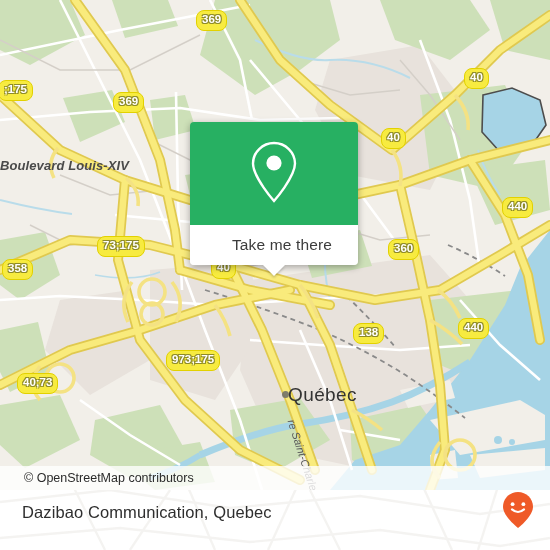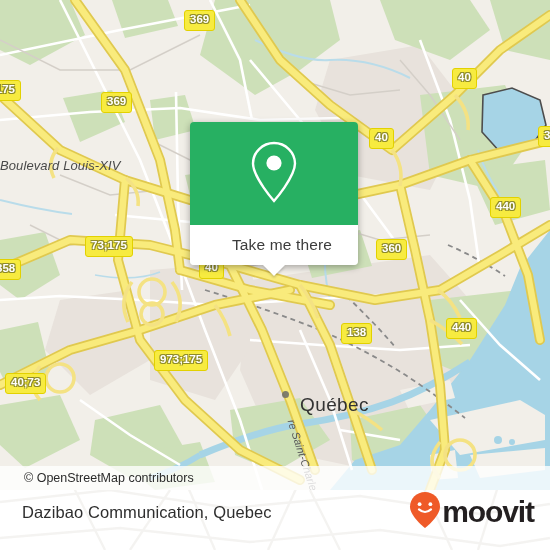--- a/index.html
+++ b/index.html
@@ -36,21 +36,21 @@
   
   .map-label {
     position: absolute;
     color: #454545;
     white-space: nowrap;
     pointer-events: none;
   }
   .label-boulevard {
     font-size: 13px;
     font-style: italic;
-    font-weight: normal;
+    font-weight: bold;
     color: #4a4a4a;
     letter-spacing: .1px;
   }
   .label-city {
     font-size: 19px;
     color: #333333;
     letter-spacing: .4px;
   }
   .label-river {
     font-size: 11px;
@@ -64,32 +64,33 @@
     border-radius: 50%;
     background: #6a6a6a;
     opacity: .85;
   }
 
   
   .shield {
     position: absolute;
     background: #f7eb40;
     border: 1.5px solid #e2d100;
-    border-radius: 3px;
+    border-radius: 8px;
     color: #ffffff;
     font-size: 11.5px;
     font-weight: bold;
     line-height: 1;
     padding: 3px 5px 4px 5px;
     text-align: center;
     white-space: nowrap;
     text-shadow:
       -1px -1px 0 #8d8a2a, 1px -1px 0 #8d8a2a,
       -1px  1px 0 #8d8a2a, 1px  1px 0 #8d8a2a;
     pointer-events: none;
+    margin-left: 12px;
   }
 
   
   #callout {
     position: absolute;
     left: 190px;
     top: 122px;
     width: 168px;
     border-radius: 4px;
     box-shadow: 0 2px 7px rgba(0,0,0,.33);
@@ -332,21 +333,21 @@
         <path d="M300,285 Q312,300 318,318"></path>
         <path d="M215,305 Q226,320 230,336"></path>
         <path d="M430,320 Q448,330 462,344"></path>
         <path d="M352,410 Q368,418 382,430"></path>
       </g>
     </svg>
 
     <div class="map-label label-boulevard" style="left:0px; top:158px;">Boulevard Louis-XIV</div>
 
     <div class="city-dot" style="left:282px; top:391px;"></div>
-    <div class="map-label label-city" style="left:300px; top:384px;margin-top:10px;">Québec</div>
+    <div class="map-label label-city" style="left:288px; top:384px;">Québec</div>
 
     <div class="map-label label-river" style="left:297px; top:418px; transform: rotate(72deg);">re Saint-Charles</div>
 
     <div class="shield" style="left:-14px;  top:80px;">;175</div>
     <div class="shield" style="left:184px;  top:10px;">369</div>
     <div class="shield" style="left:101px;  top:92px;">369</div>
     <div class="shield" style="left:85px;   top:236px;">73;175</div>
     <div class="shield" style="left:-10px;  top:259px;">358</div>
     <div class="shield" style="left:154px;  top:350px;">973;175</div>
     <div class="shield" style="left:5px;    top:373px;">40;73</div>
@@ -400,18 +401,17 @@
 
     <div id="brand">
       <span>
         <svg width="32" height="38" viewBox="0 0 32 38" aria-hidden="true">
           <path d="M16 1 C7.7 1 1 7.6 1 15.8 C1 25.5 16 37 16 37 C16 37 31 25.5 31 15.8 C31 7.6 24.3 1 16 1 Z" fill="#ef5a28"></path>
           <circle cx="10.6" cy="13.2" r="1.9" fill="#ffffff"></circle>
           <circle cx="21.4" cy="13.2" r="1.9" fill="#ffffff"></circle>
           <path d="M10 18.4 Q16 23.6 22 18.4" fill="none" stroke="#ffffff" stroke-width="2.1" stroke-linecap="round"></path>
         </svg>
       </span>
-      <span id="brand-wordmark">moovit</span>
     </div>
 
   </div>
 
 </div>
 
 </body></html>

